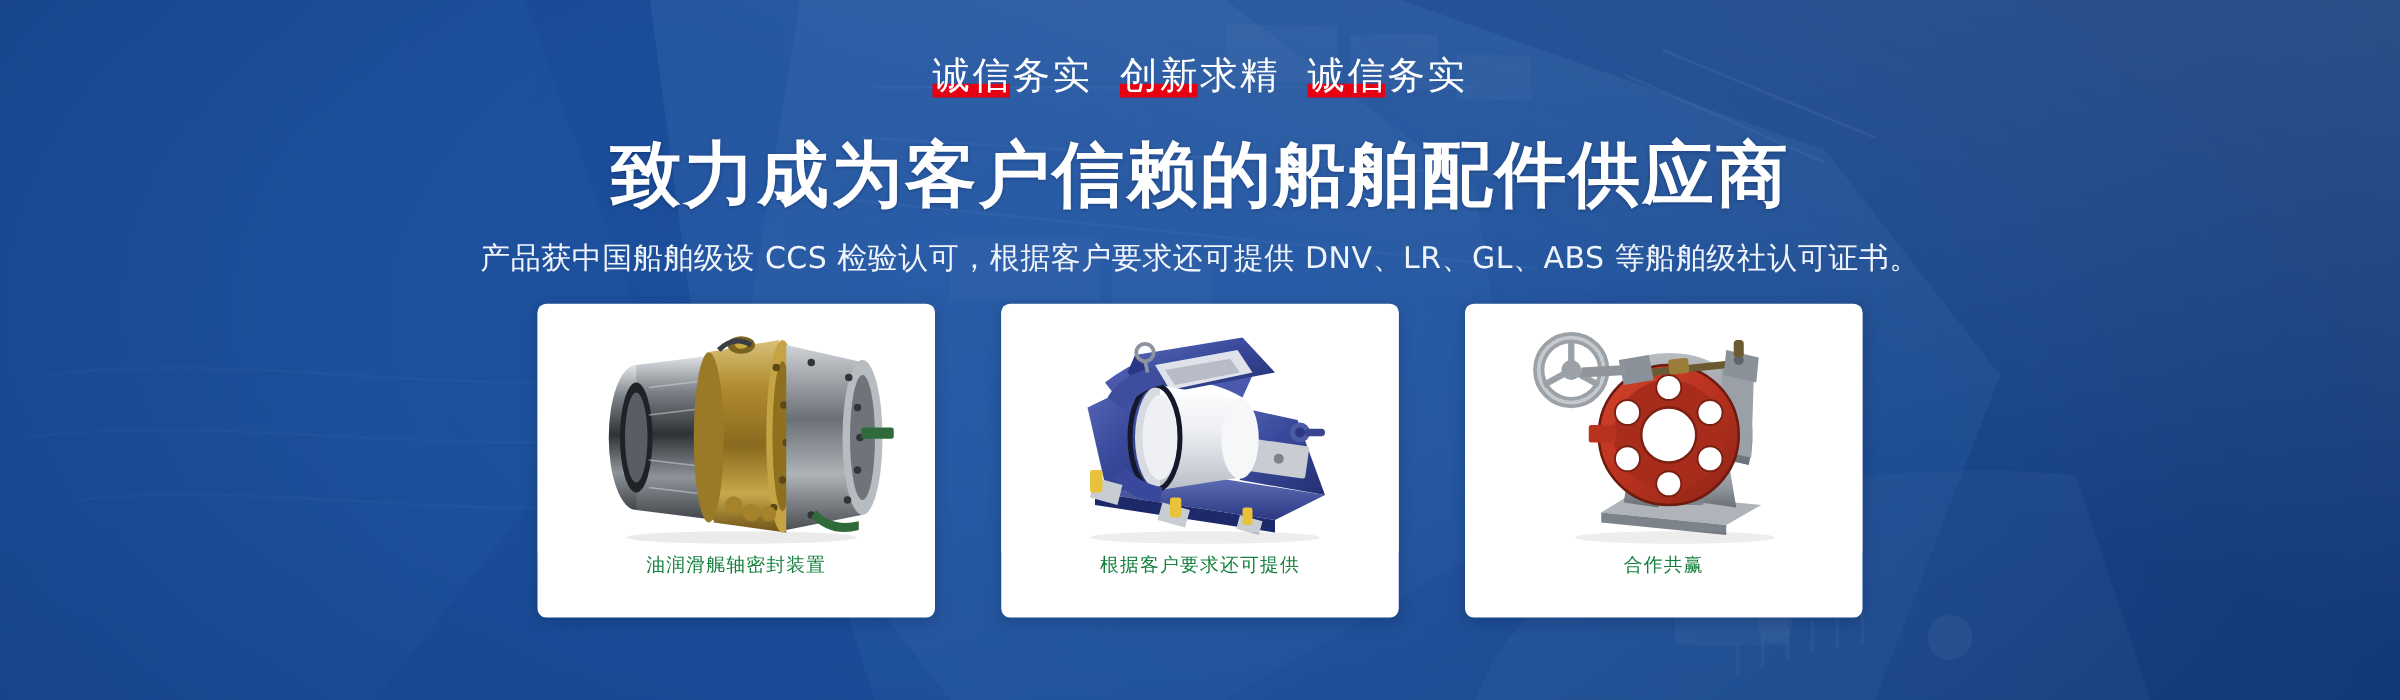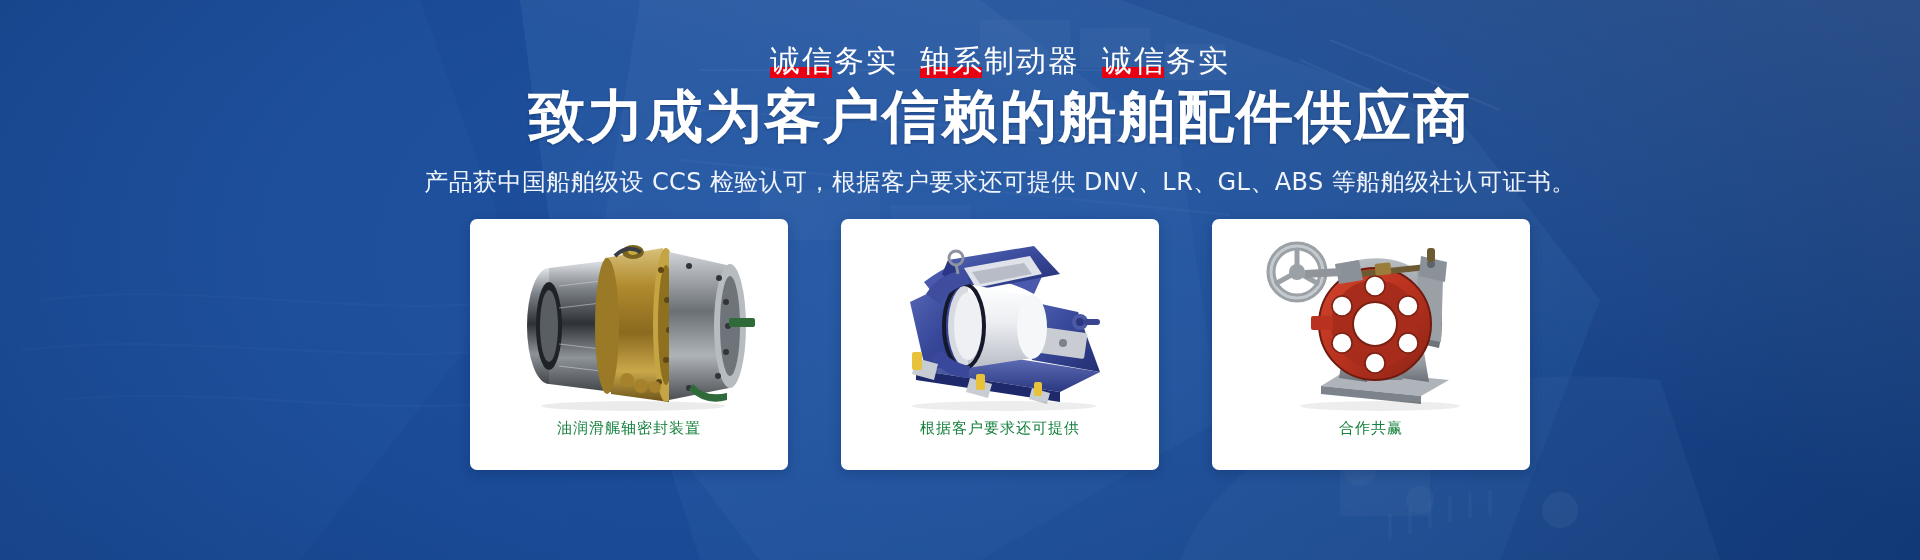--- a/index.html
+++ b/index.html
@@ -8,21 +8,20 @@
     font-family:"DejaVu Sans","Liberation Sans",sans-serif;
     background:#1a4a96;
   }
 
   #banner {
     position:relative;
     width:1920px; height:560px;
     overflow:hidden;
     background:
       linear-gradient(105deg,#1d51a0 0%,#1b4c99 38%,#174387 72%,#143c7c 100%);
-    padding-left: 40px;
   }
 
   
   .bg-photo {
     position:absolute; inset:0;
     opacity:.30;
     mix-blend-mode:screen;
     pointer-events:none;
   }
   .bg-vignette {
@@ -63,21 +62,21 @@
     left:0; bottom:-2px;
     height:11px;
     width:62px;
     background:#e60012;
     z-index:-1;
   }
   .tg-phrase .txt { position:relative; z-index:2; }
 
   
   .headline {
-    margin-top:8px;
+    margin-top:32px;
     font-size:57px;
     font-weight:bold;
     color:#ffffff;
     letter-spacing:2px;
     white-space:nowrap;
     line-height:1.15;
     text-shadow:0 1px 3px rgba(0,20,60,.35);
   }
 
   
@@ -191,21 +190,21 @@
 
   <div class="content">
 
     <div class="tagline">
       <span class="tg-phrase">
         <span class="hl" style="background: rgb(230, 0, 18);"></span>
         <span class="txt">诚信务实</span>
       </span>
       <span class="tg-phrase">
         <span class="hl" style="background: rgb(230, 0, 18);"></span>
-        <span class="txt">轴系制动器</span>
+        <span class="txt">创新求精</span>
       </span>
       <span class="tg-phrase">
         <span class="hl" style="background: rgb(230, 0, 18);"></span>
         <span class="txt">诚信务实</span>
       </span>
     </div>
 
     <div class="headline">致力成为客户信赖的船舶配件供应商</div>
 
     <div class="subtitle">产品获中国船舶级设 CCS 检验认可，根据客户要求还可提供 DNV、LR、GL、ABS 等船舶级社认可证书。</div>

